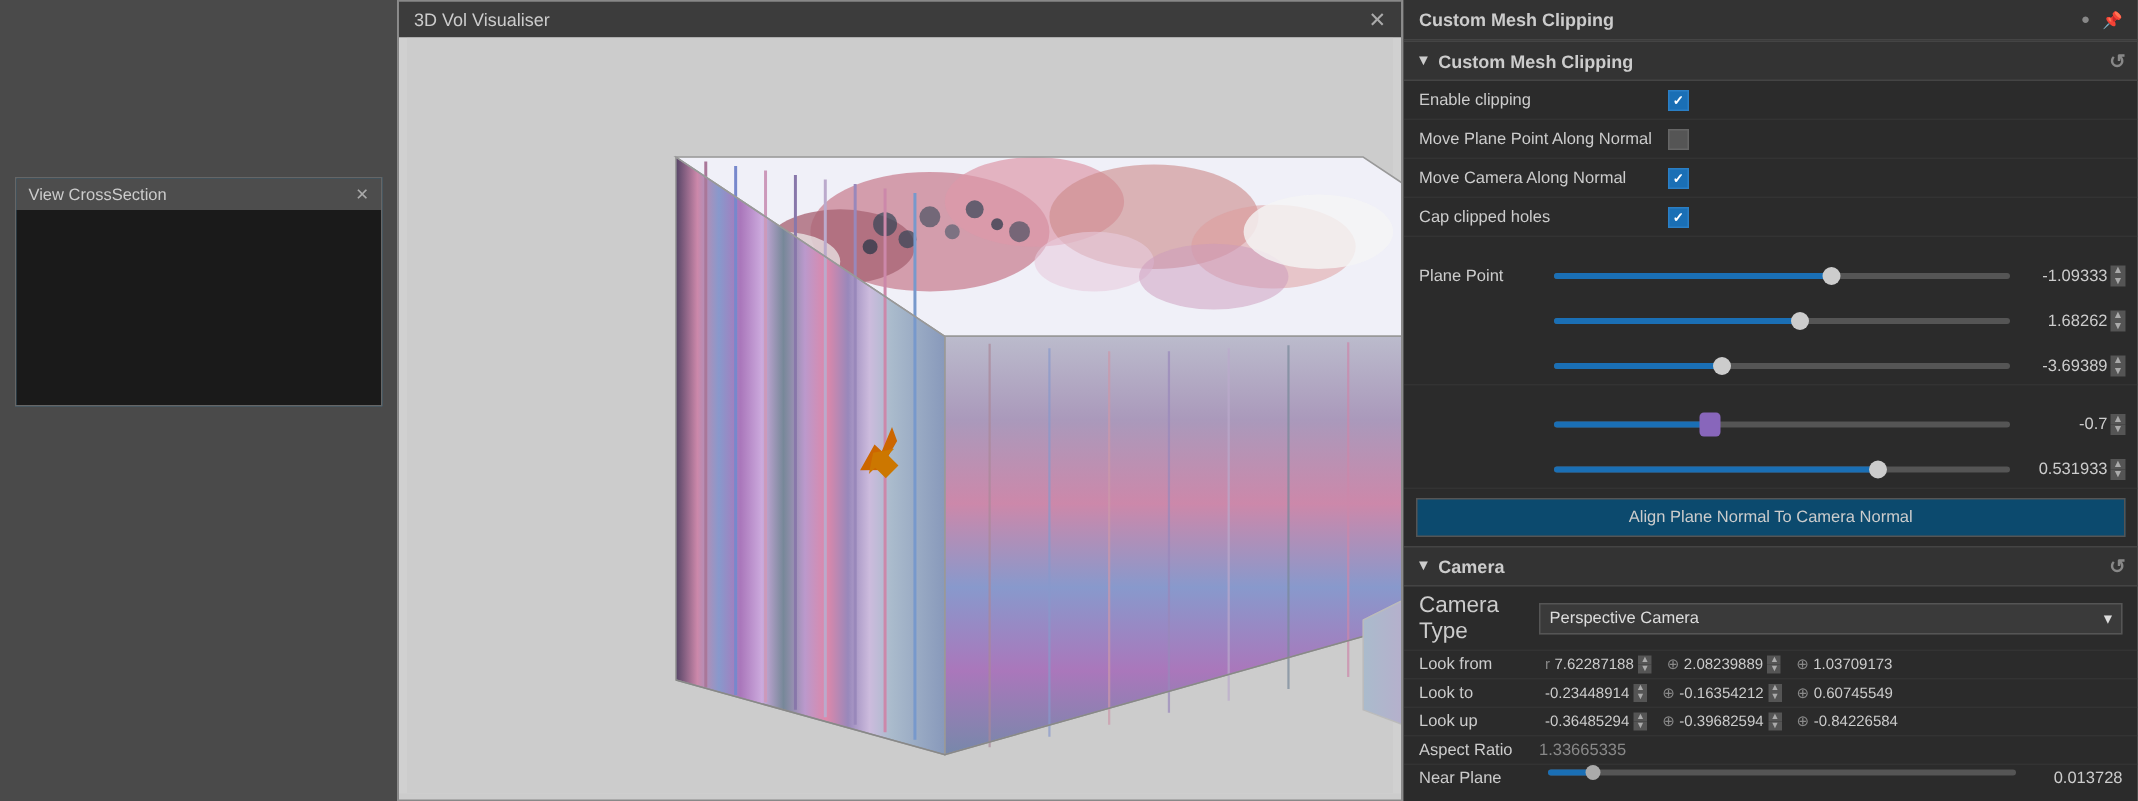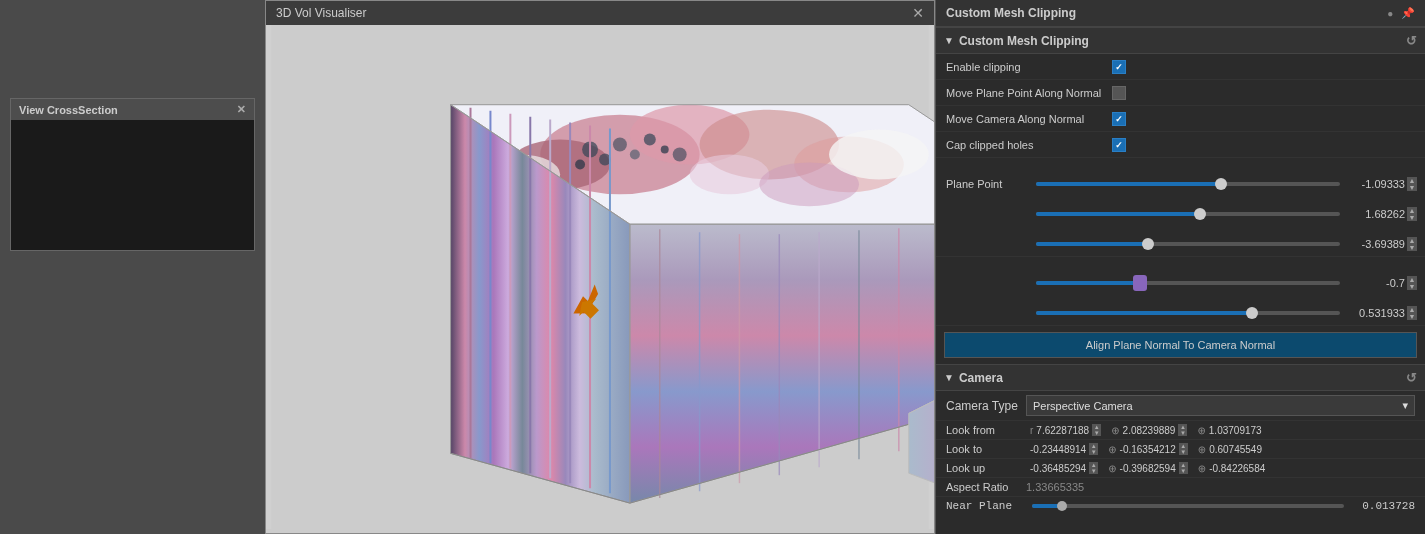--- a/index.html
+++ b/index.html
@@ -17,26 +17,25 @@
     
     .left-panel {
       width: 265px;
       height: 534px;
       background: #4a4a4a;
       flex-shrink: 0;
       position: relative;
     }
     .cross-section-panel {
       position: absolute;
-      top: 98px;
+      top: 118px;
       left: 10px;
       width: 245px;
       background: #0c4a6e;
       border: 1px solid #666;
-      font-weight: bold;
     }
     .cross-section-header {
       background: #4d4d4d;
       padding: 4px 8px;
       display: flex;
       justify-content: space-between;
       align-items: center;
       font-size: 11px;
       color: #ccc;
     }
@@ -285,21 +284,21 @@
     
     .camera-prop-row {
       display: flex;
       align-items: center;
       padding: 4px 10px;
       border-bottom: 1px solid #333;
       min-height: 26px;
     }
     .camera-label {
       color: #ccc;
-      font-size: 12px;
+      font-size: 15px;
       width: 80px;
       flex-shrink: 0;
     }
     .camera-dropdown {
       flex: 1;
       display: flex;
       align-items: center;
       justify-content: space-between;
       background: #3a3a3a;
       border: 1px solid #555;
@@ -358,26 +357,25 @@
     .aspect-label {
       width: 80px;
       flex-shrink: 0;
       color: #ccc;
     }
     .aspect-value {
       color: #888;
     }
     .near-plane-row {
       display: flex;
-      align-items: center;
+      align-items: flex-start;
       padding: 3px 10px;
       font-size: 11px;
       color: #ccc;
       gap: 6px;
-      font-family: Liberation Mono, monospace;
     }
   </style>
 </head>
 <body>
 
 <div class="left-panel">
   <div class="cross-section-panel">
     <div class="cross-section-header">
       <span>View CrossSection</span>
       <span style="cursor:pointer;color:#aaa;">✕</span>

